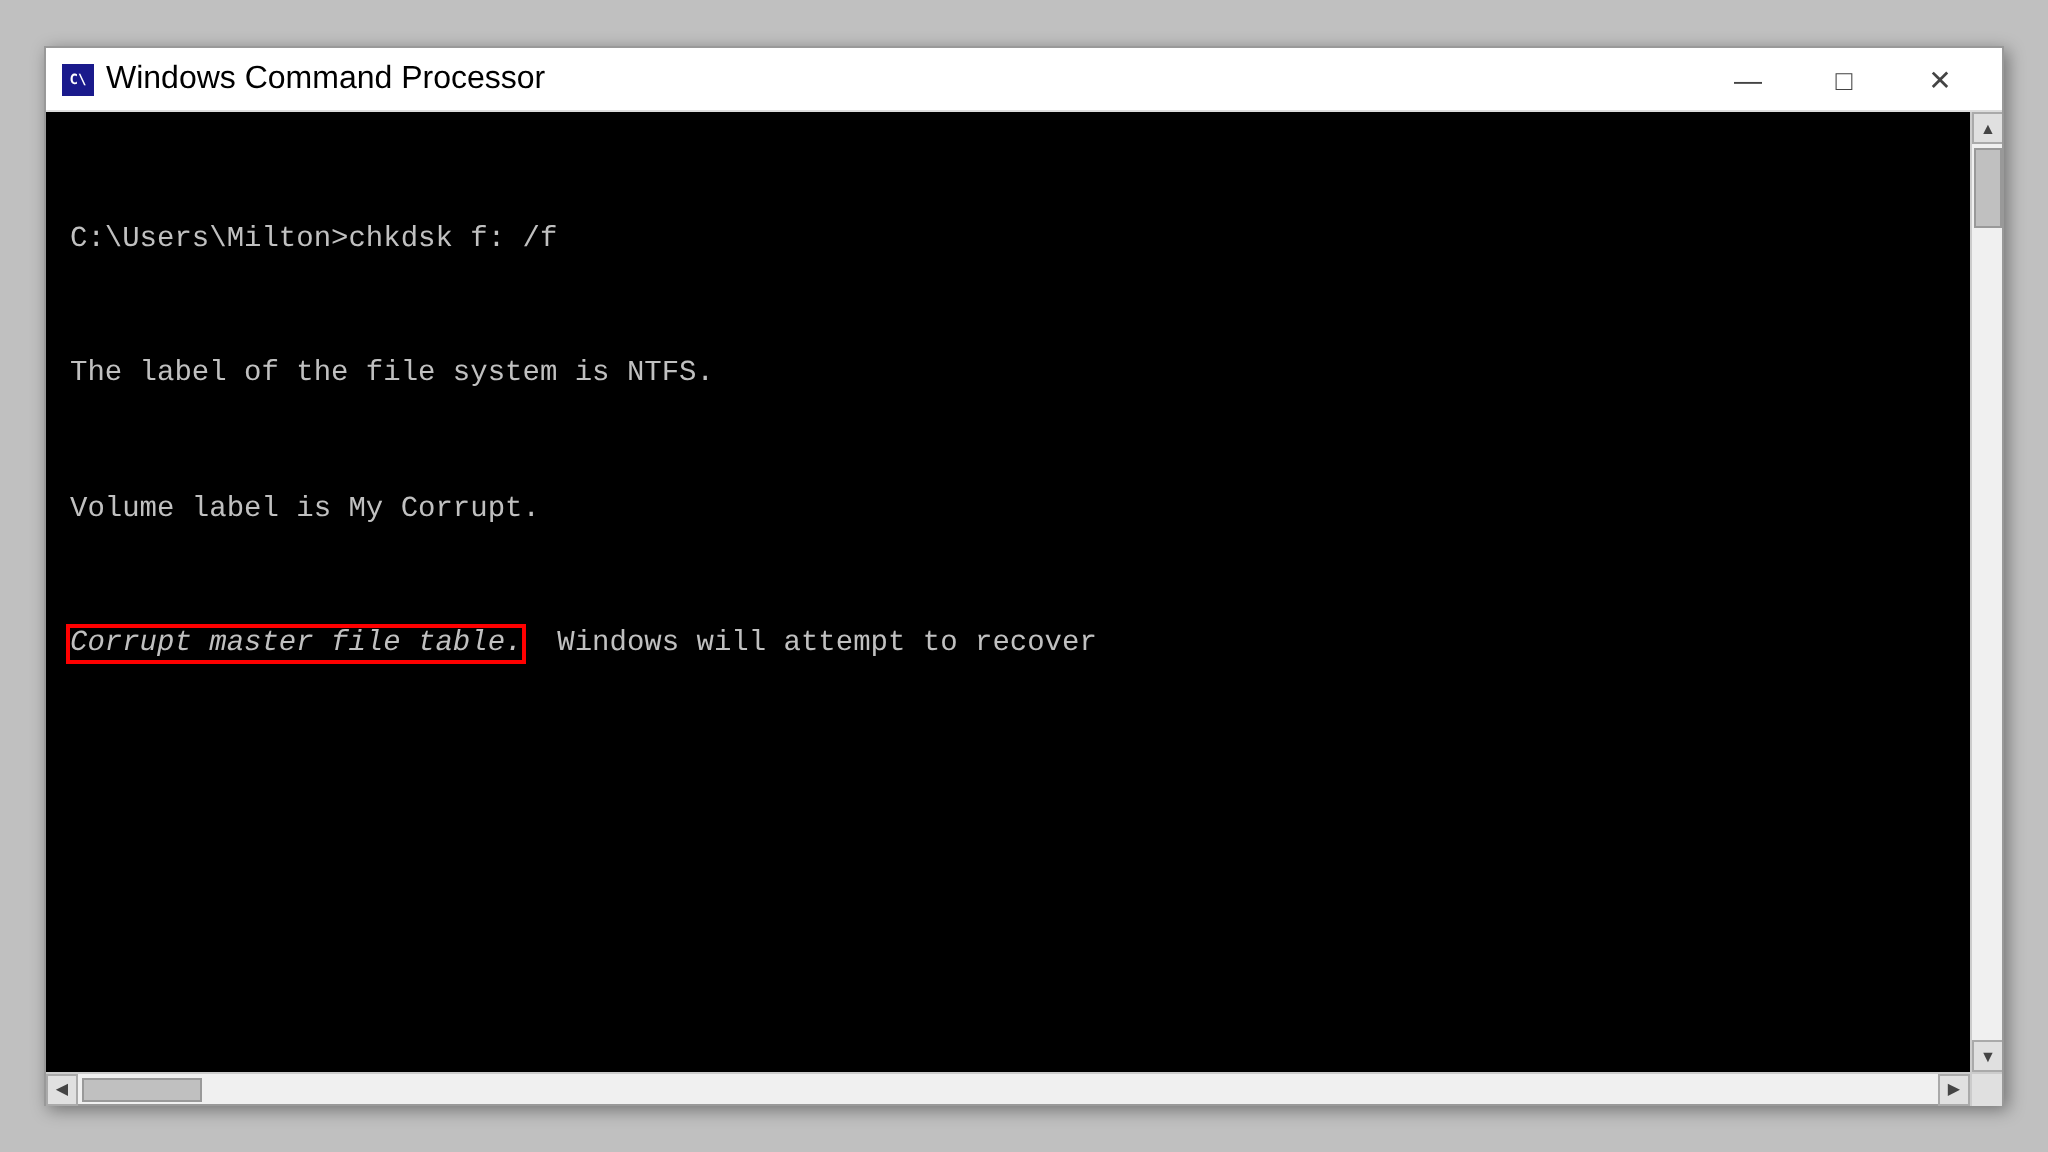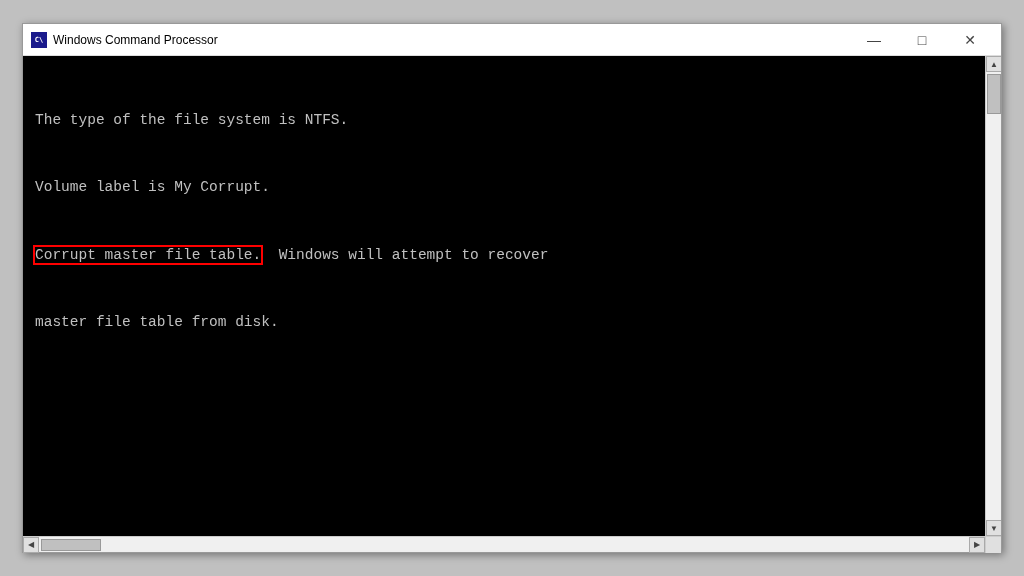--- a/index.html
+++ b/index.html
@@ -48,21 +48,21 @@
       justify-content: center;
       font-size: 10px;
       color: white;
       font-weight: bold;
       font-family: monospace;
       flex-shrink: 0;
     }
 
     .title-bar-title {
       flex: 1;
-      font-size: 12px;
+      font-size: 16px;
       color: #000;
     }
 
     .title-bar-controls {
       display: flex;
       gap: 2px;
     }
 
     .title-bar-btn {
       width: 46px;
@@ -186,20 +186,21 @@
       height: 16px;
       background: #e0e0e0;
       border-left: 1px solid #ccc;
       flex-shrink: 0;
     }
 
     .highlight-box {
       display: inline;
       outline: 2px solid red;
       outline-offset: 0px;
+      font-style: italic;
     }
 
     .line {
       display: block;
     }
   </style>
 </head>
 <body>
 
 <div class="window">
@@ -212,24 +213,24 @@
     <div class="title-bar-controls">
       <button class="title-bar-btn">—</button>
       <button class="title-bar-btn">□</button>
       <button class="title-bar-btn close">✕</button>
     </div>
   </div>
 
   <div class="window-body">
 
     <div class="terminal">
-      <span class="line">The type of the file system is NTFS.</span>
+      <span class="line">C:\Users\Milton&gt;chkdsk f: /f</span>
+      <span class="line">The label of the file system is NTFS.</span>
       <span class="line">Volume label is My Corrupt.</span>
       <span class="line"><span class="highlight-box">Corrupt master file table.</span>  Windows will attempt to recover</span>
-      <span class="line">master file table from disk.</span>
       <span class="line">&nbsp;</span>
       
     </div>
 
     <div class="scrollbar-v">
       <div class="scrollbar-btn">▲</div>
       <div class="scrollbar-track">
         <div class="scrollbar-thumb"></div>
       </div>
       <div class="scrollbar-btn">▼</div>

